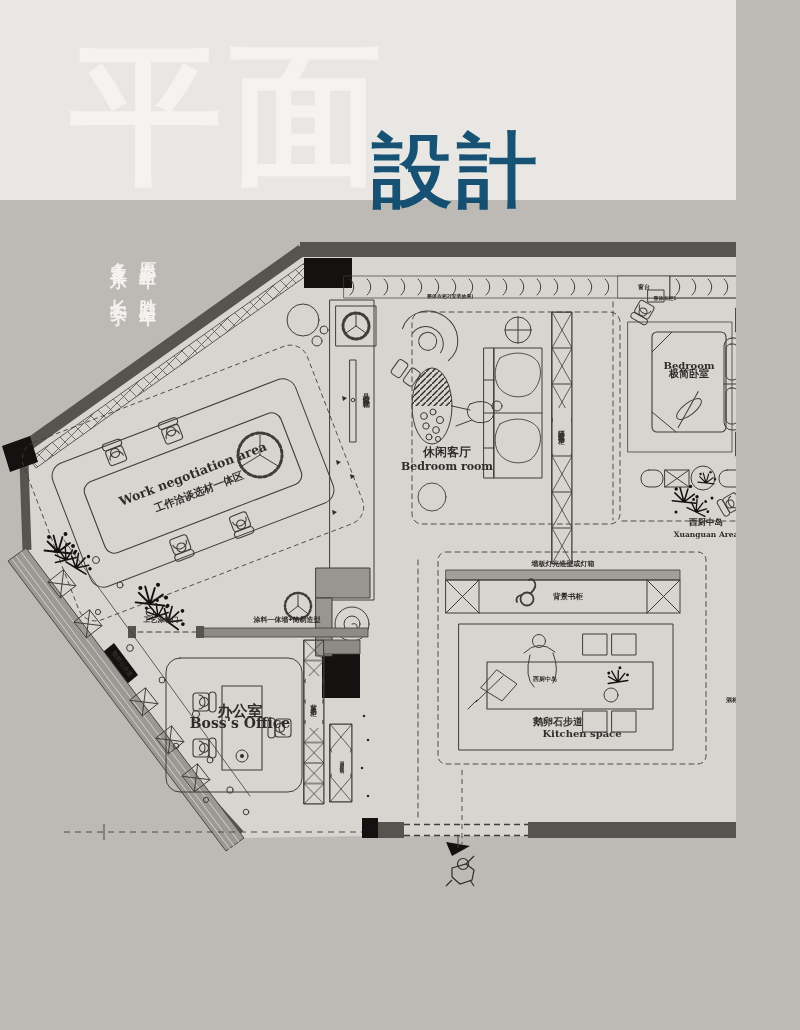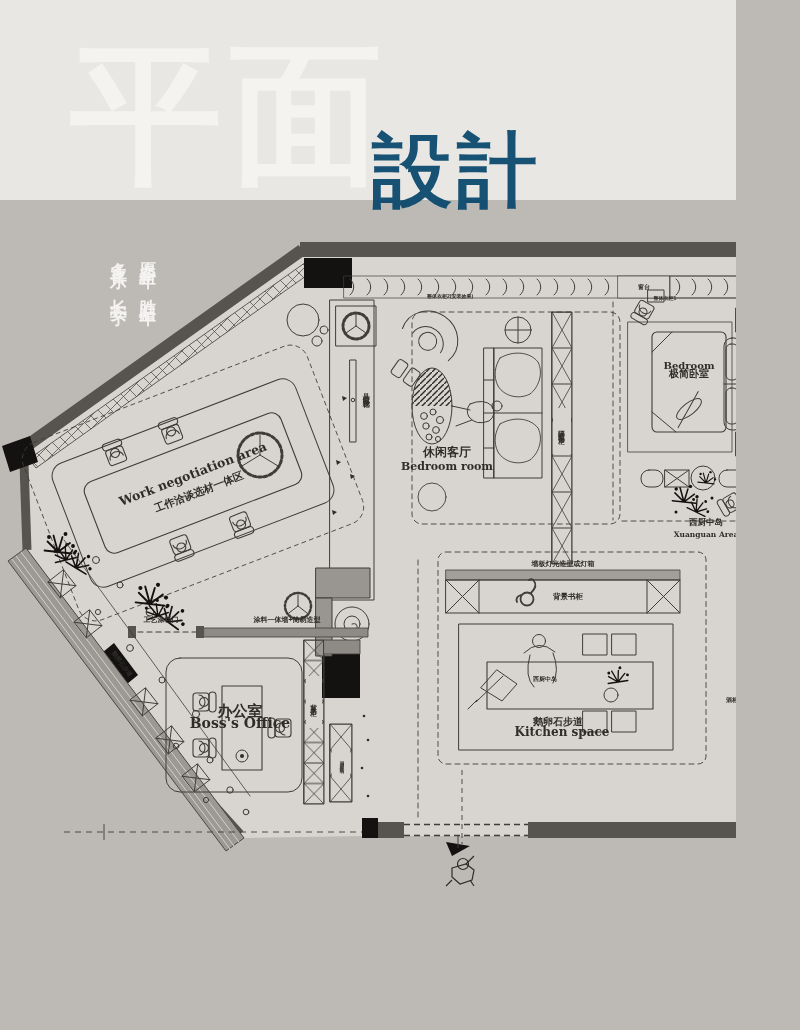--- a/index.html
+++ b/index.html
@@ -373,21 +373,21 @@
   <div class="lbl" style="left:447px;top:453px;font-size:12px">休闲客厅</div>
   <div class="lbl en" style="left:447px;top:467px;font-size:11px">Bedroom room</div>
 
   <div class="lbl" style="left:689px;top:373px;font-size:10px">极简卧室</div>
   <div class="lbl en" style="left:689px;top:365px;font-size:10px">Bedroom</div>
 
   <div class="lbl" style="left:240px;top:711px;font-size:15px">办公室</div>
   <div class="lbl en" style="left:240px;top:724px;font-size:14px">Boss's Office</div>
 
   <div class="lbl" style="left:558px;top:721px;font-size:10px">鹅卵石步道</div>
-  <div class="lbl en" style="left:562px;top:733px;font-size:12px">Kitchen space</div>
+  <div class="lbl en" style="left:582px;top:733px;font-size:10px">Kitchen space</div>
 
   <div class="lbl" style="left:706px;top:523px;font-size:8.5px">西厨中岛</div>
   <div class="lbl en" style="left:706px;top:535px;font-size:7.5px">Xuanguan Area</div>
 
   <div class="lbl" style="left:563px;top:564px;font-size:7px">墙板灯光造型或灯箱</div>
   <div class="lbl" style="left:568px;top:597px;font-size:7.5px">背景书柜</div>
   <div class="lbl" style="left:545px;top:679px;font-size:6px">西厨中岛</div>
   <div class="lbl" style="left:287px;top:620px;font-size:7px">涂料一体墙+简易造型</div>
   <div class="lbl" style="left:161px;top:620px;font-size:7px">工艺涂料门</div>
   <div class="lbl" style="left:644px;top:287px;font-size:6px">窗台</div>

